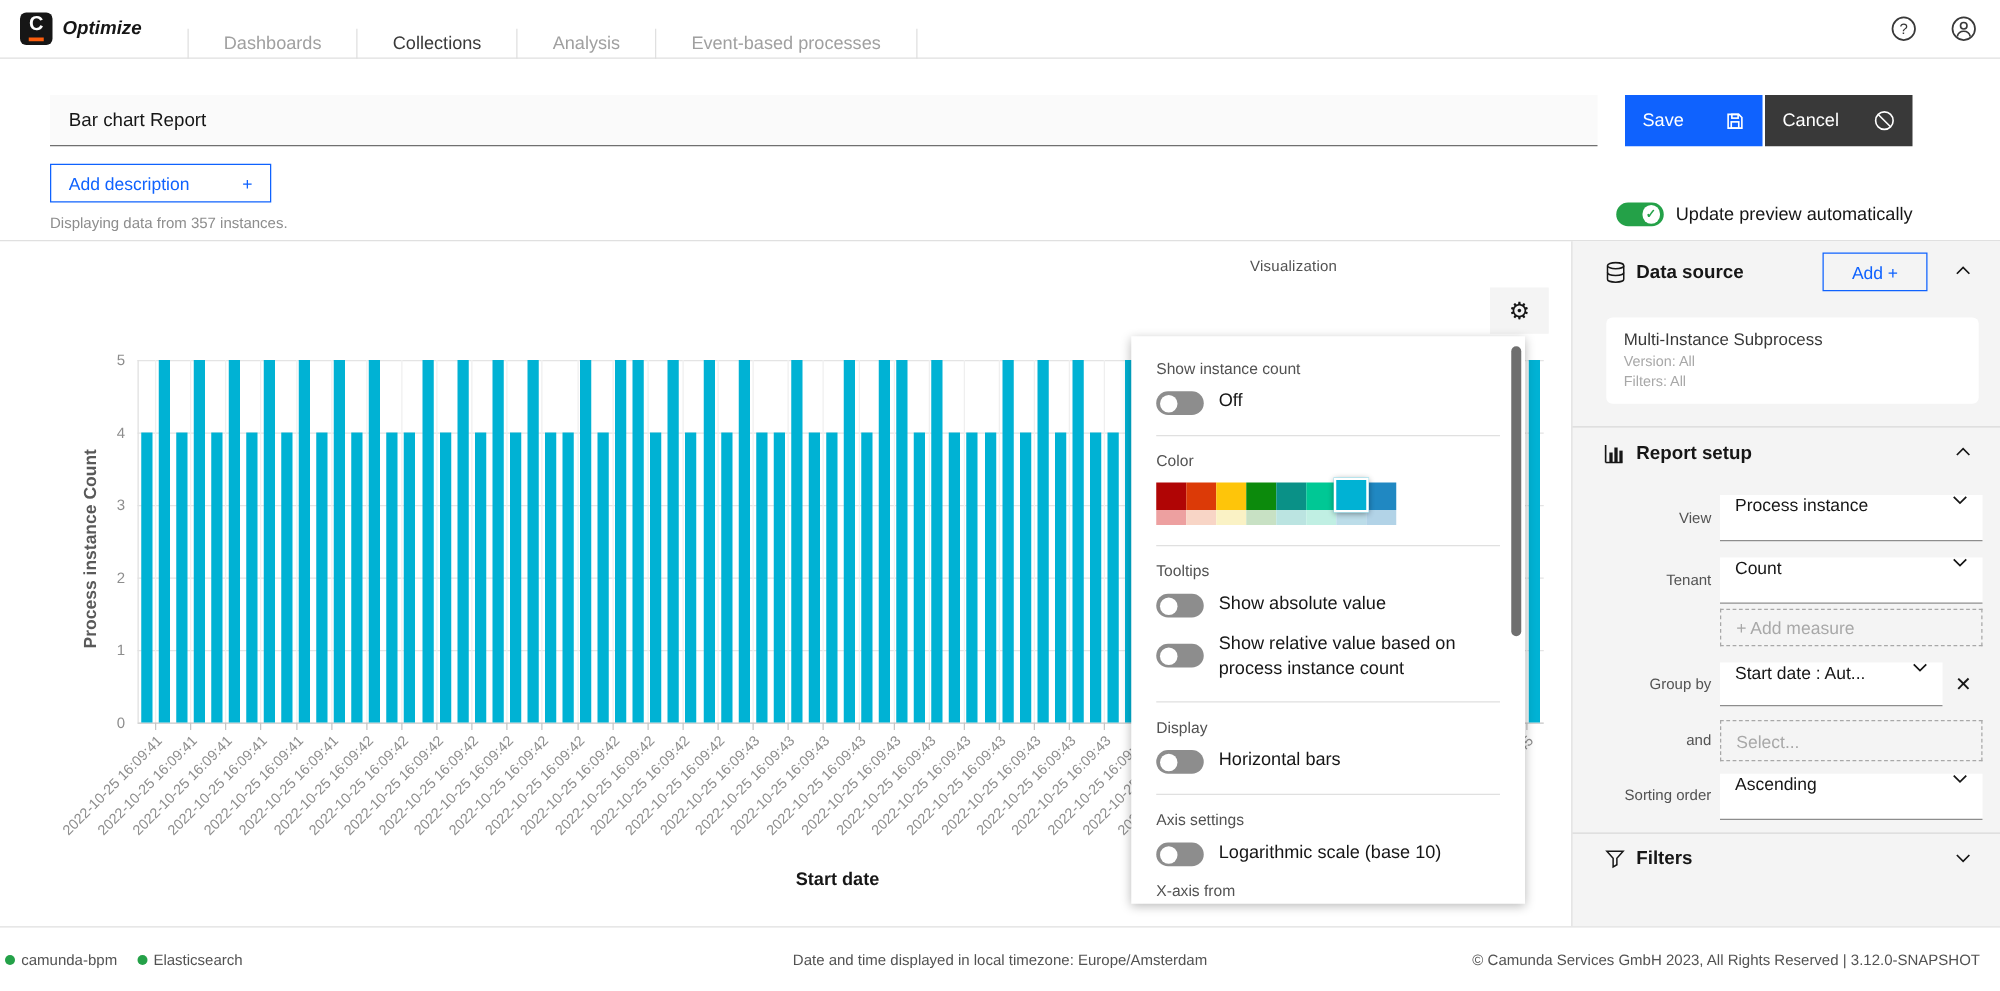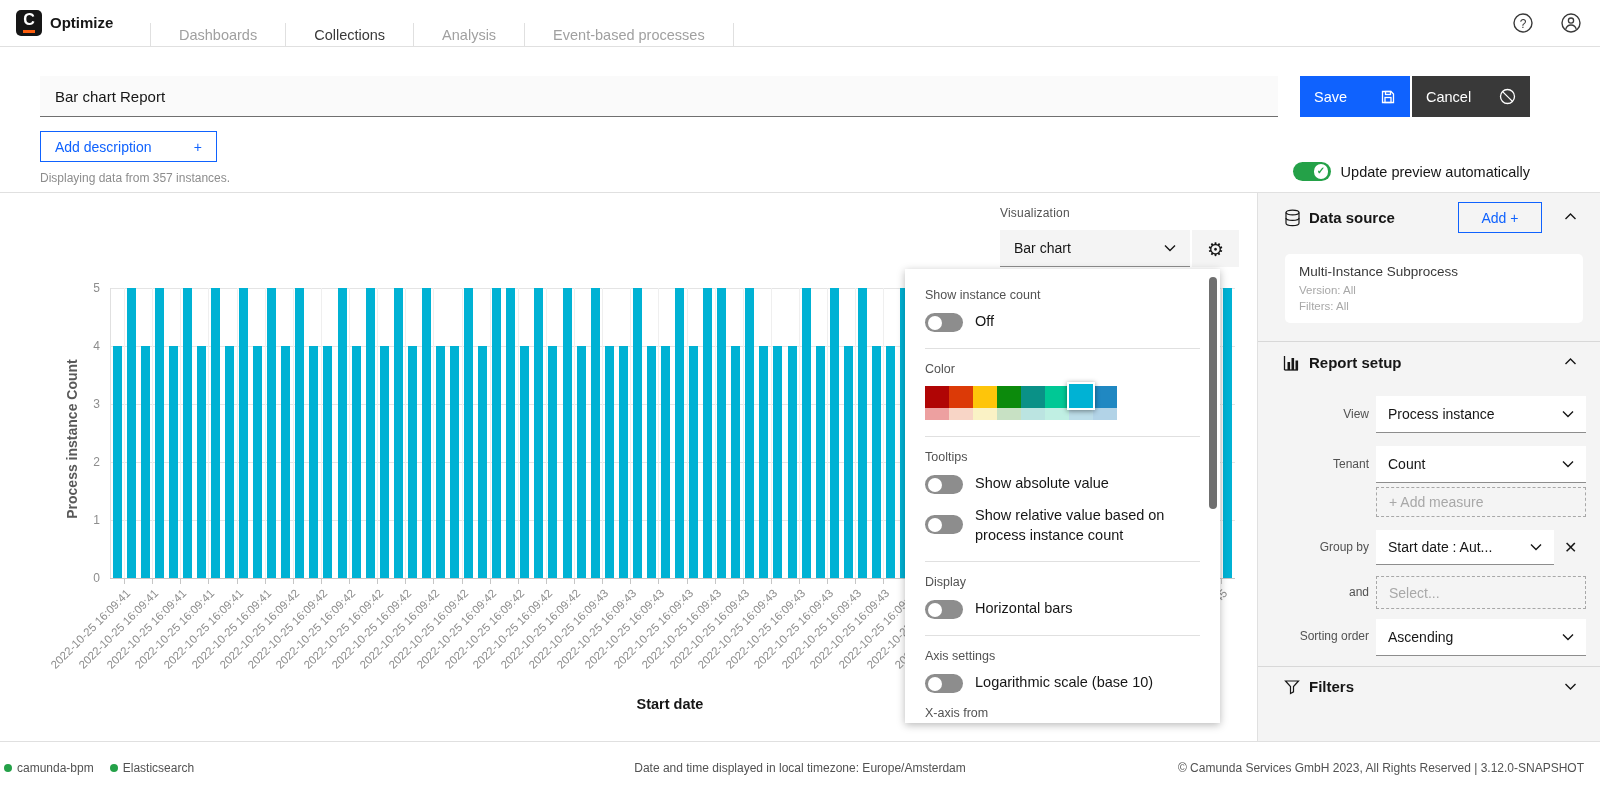--- a/index.html
+++ b/index.html
@@ -5,21 +5,21 @@
   * { margin:0; padding:0; box-sizing:border-box; }
   html,body { background:#fff; }
   body { font-family:"Liberation Sans", sans-serif; color:#161616; }
   .app { position:relative; width:1600px; height:793px; background:#fff; overflow:hidden; }
 
   
   .header { position:absolute; top:0; left:0; right:0; height:47px; background:#fff; border-bottom:1px solid #e0e0e0; }
   .logo { position:absolute; left:16px; top:10px; width:26px; height:26px; background:#161616; border-radius:5px; }
   .logo .c { position:absolute; left:0; right:0; top:1px; text-align:center; color:#fff; font-weight:bold; font-size:16px; }
   .logo .bar { position:absolute; left:7px; bottom:3px; width:12px; height:3px; background:#fc5d0d; }
-  .product { position:absolute; left:50px; top:14px; font-size:15px; font-weight:bold; color:#161616; }
+  .product { position:absolute; left:50px; top:14px; font-size:15px; font-weight:bold; color:#161616;font-style:italic; }
   .nav { position:absolute; left:150px; top:0; height:47px; display:flex; align-items:flex-end; }
   .nav-item { font-size:14.5px; color:#a0a0a0; padding:0 28px; height:24px; line-height:24px; border-left:1px solid #e0e0e0; cursor:pointer; }
   .nav-item.active { color:#393939; }
   .nav-item:last-child { border-right:1px solid #e0e0e0; }
   .hicons { position:absolute; right:18px; top:12px; display:flex; gap:26px; }
   .hicon { width:22px; height:22px; cursor:pointer; }
 
   
   .title-input { position:absolute; left:40px; top:76px; width:1238px; height:41px; background:#fafafa; border:none; border-bottom:1px solid #6f6f6f; font-size:15px; color:#161616; padding:0 15px; font-family:"Liberation Sans", sans-serif; }
   .btn-save { position:absolute; left:1300px; top:76px; width:110px; height:41px; background:#0f62fe; color:#fff; border:none; font-size:14.5px; display:flex; align-items:center; justify-content:space-between; padding:0 14px; cursor:pointer; }
@@ -73,21 +73,21 @@
   
   .sidebar { position:absolute; left:1257px; top:0; width:343px; height:549px; background:#f4f4f4; border-left:1px solid #e0e0e0; }
   .sb-div { position:absolute; left:0; right:0; height:1px; background:#d8d8d8; }
   .sec-title { position:absolute; font-size:15px; color:#161616;font-weight:bold; }
   .caret { position:absolute; cursor:pointer; }
   .btn-add { position:absolute; left:200px; top:9px; width:84px; height:31px; border:1px solid #0f62fe; color:#0f62fe; background:transparent; font-size:14px; cursor:pointer; }
   .ds-card { position:absolute; left:27px; top:61px; width:298px; height:69px; background:#fff; border-radius:5px; padding:10px 14px; }
   .ds-name { font-size:13.5px; color:#393939; }
   .ds-sub { font-size:11.5px; color:#a8a8a8; margin-top:3px; line-height:1.4; }
   .frm-label { position:absolute; width:106px; text-align:right; font-size:12px; color:#525252; }
-  .dd { position:absolute; background:#fff; border-bottom:1px solid #8d8d8d; display:flex; align-items:center; justify-content:space-between; padding:0 12px; font-size:14px; color:#161616; cursor:pointer; }
+  .dd { position:absolute; background:#fff; border-bottom:1px solid #8d8d8d; display:flex; justify-content:space-between; padding:0 12px; font-size:14px; color:#161616; cursor:pointer; }
   .dashed { position:absolute; border:1px dashed #a8a8a8; color:#a8a8a8; font-size:14px; display:flex; align-items:center; padding:0 12px; background:transparent; cursor:pointer; }
   .xbtn { position:absolute; font-size:16px; color:#161616; cursor:pointer; }
 
   
   .footer { position:absolute; left:0; right:0; bottom:0; height:52px; border-top:1px solid #e0e0e0; background:#fff; }
   .fleft { position:absolute; left:4px; top:19px; display:flex; gap:16px; font-size:12px; color:#525252; align-items:center; }
   .dot { width:8px; height:8px; border-radius:50%; background:#24a148; display:inline-block; margin-right:5px; }
   .fcenter { position:absolute; left:0; right:0; top:19px; text-align:center; font-size:12px; color:#525252; }
   .fright { position:absolute; right:16px; top:19px; font-size:12px; color:#525252; }
   svg { display:block; }
@@ -372,28 +372,20 @@
         <div class="bar" style="left: 1139.09px; top: 153px; height: 232px; background: rgb(0, 178, 212);"></div>
         <div class="bar" style="left: 1153.16px; top: 153px; height: 232px; background: rgb(0, 178, 212);"></div>
         <div class="bar" style="left: 1167.22px; top: 95px; height: 290px; background: rgb(0, 178, 212);"></div>
         <div class="bar" style="left: 1181.28px; top: 153px; height: 232px; background: rgb(0, 178, 212);"></div>
         <div class="bar" style="left: 1195.34px; top: 153px; height: 232px; background: rgb(0, 178, 212);"></div>
         <div class="bar" style="left: 1209.41px; top: 95px; height: 290px; background: rgb(0, 178, 212);"></div>
         <div class="bar" style="left: 1223.47px; top: 95px; height: 290px; background: rgb(0, 178, 212);"></div>
       </div>
 
     <div class="viz-label">Visualization</div>
-    <div class="viz-dd">
-      <span>Bar chart</span>
-      <span>
-          <svg width="12" height="8" viewBox="0 0 12 8">
-            <polyline points="1,1.5 6,6.5 11,1.5" fill="none" stroke="#161616" stroke-width="1.4"></polyline>
-          </svg>
-        </span>
-    </div>
     <div class="viz-gear">⚙</div>
 
     <div class="popover">
       <div class="pop-label">Show instance count</div>
       <div class="pop-row">
         <div class="toggle">
             <div class="knob"></div>
           </div>
         <span>Off</span>
       </div>

